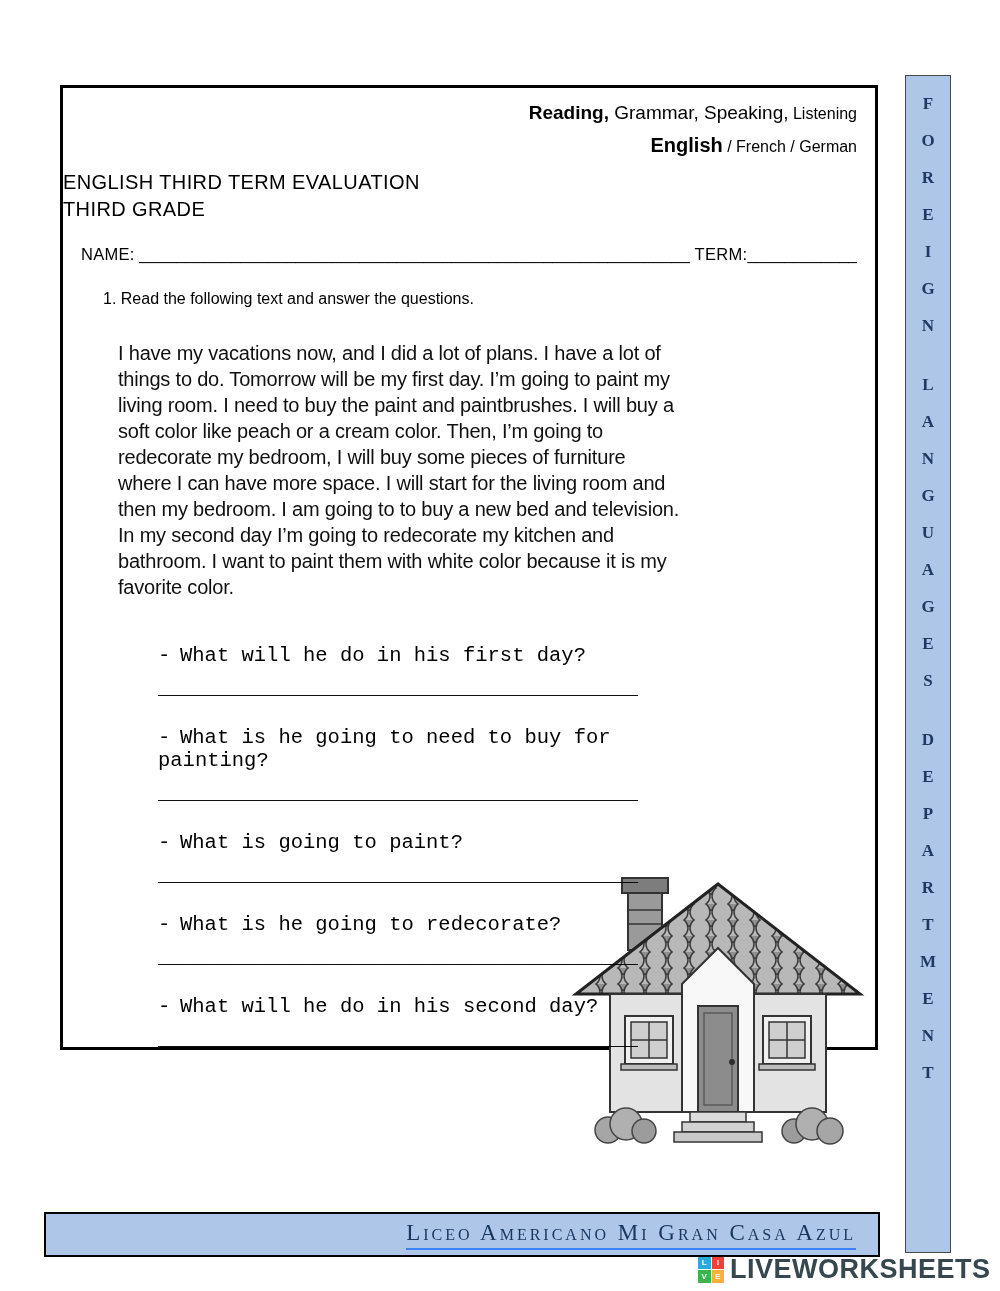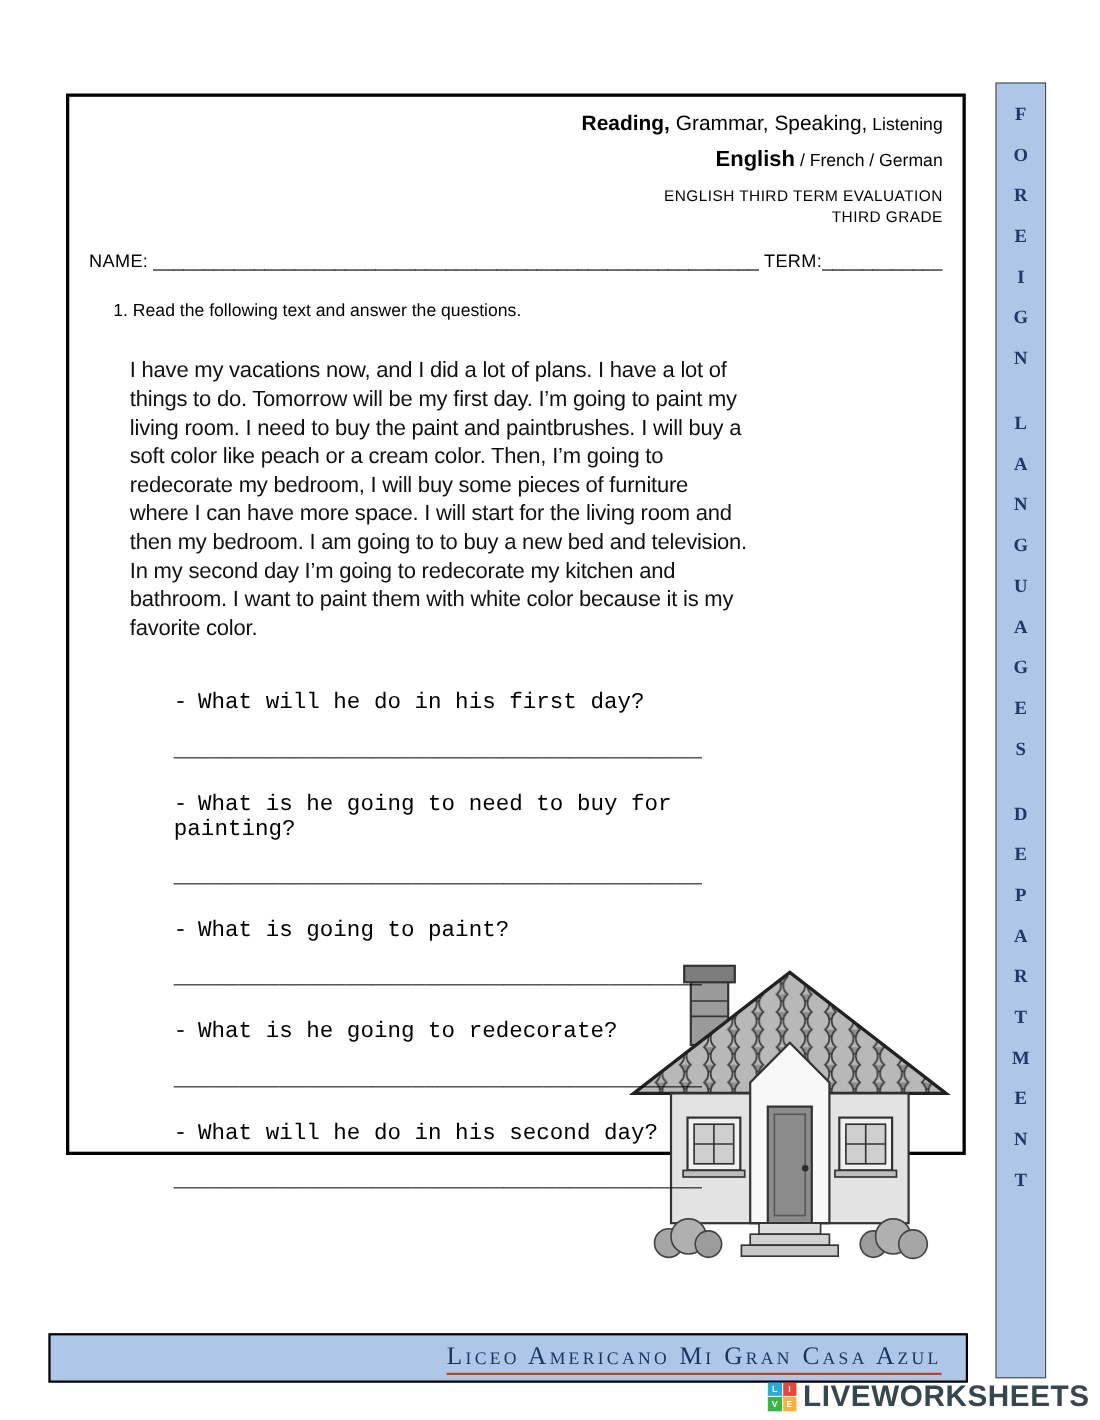--- a/index.html
+++ b/index.html
@@ -10,55 +10,55 @@
   .page { position:absolute; left:60px; top:85px; width:818px; height:965px;
           border:3px solid #000; background:#fff; }
 
   .hdr { text-align:right; padding:14px 18px 0 0; }
   .skills { font-size:19px; }
   .skills .b { font-weight:bold; }
   .skills .sm { font-size:16px; }
   .langs { margin-top:10px; font-size:16px; }
   .langs .b { font-weight:bold; font-size:20px; }
 
-  .titles { text-align:right; margin-top:12px; font-size:14px; letter-spacing:.4px; line-height:1.35; }
+  .titles { text-align:left; margin-top:12px; font-size:20px; letter-spacing:.4px; line-height:1.35; }
 
   .name-row { margin:22px 18px 0 18px; font-size:16.5px; white-space:nowrap; overflow:hidden; }
   .name-row .lbl { letter-spacing:.3px; }
   .blank { letter-spacing:0; }
 
   .instruction { margin:26px 0 0 40px; font-size:16px; }
 
   .passage { margin:32px 0 0 55px; width:565px; font-size:20px; line-height:26px;
              letter-spacing:-0.2px; color:#101010; }
 
   .questions { margin:44px 0 0 95px; width:490px; position:relative; z-index:2; }
   .q { margin-bottom:6px;font-family:Liberation Mono, monospace; }
   .q-line { font-size:20.5px; }
   .q-line .dash { display:inline-block; width:22px; }
-  .q-blank { font-size:20px; margin-top:20px; margin-bottom:26px; white-space:nowrap; }
+  .q-blank { font-size:20px; margin-top:10px; margin-bottom:26px; white-space:nowrap; }
 
   .house { position:absolute; left:505px; top:768px; width:300px; height:300px; z-index:1; }
 
   
   .band { position:absolute; left:905px; top:75px; width:46px; height:1178px;
           background:#aec6e8; border:1px solid #4a4a4a;
           display:flex; flex-direction:column; align-items:center; padding-top:16px; }
   .band .letter { font-family:"Liberation Serif", serif; font-weight:bold; font-size:17px;
                   line-height:23px; color:#1f3864; margin-bottom:14px; }
   .band .word-gap { margin-top:22px; }
 
   
   .banner { position:absolute; left:44px; top:1212px; width:836px; height:45px;
             background:#aec6e8; border:2px solid #000;
             display:flex; align-items:center; justify-content:flex-end;
             padding-right:22px; }
   .school { font-family:"Liberation Serif", serif; font-variant:small-caps;
             font-size:23px; letter-spacing:3px; color:#17365d;
-            border-bottom:2px solid #c2410c; padding-bottom:2px; }
+            border-bottom:2px solid #3b82f6; padding-bottom:2px; }
 
   
   .logo { position:absolute; left:698px; top:1254px; display:flex; align-items:center; gap:6px; }
   .logo-grid { width:26px; height:26px; display:grid;
                grid-template-columns:1fr 1fr; grid-template-rows:1fr 1fr; gap:1px; }
   .logo-grid .cell { display:flex; align-items:center; justify-content:center;
                      color:#fff; font-size:8px; font-weight:bold; }
   .c0 { background:#29abe2; } .c1 { background:#ef4136; }
   .c2 { background:#39b54a; } .c3 { background:#fbb03b; }
   .logo-text { font-size:27px; font-weight:bold; color:#37474f; letter-spacing:.5px; }

